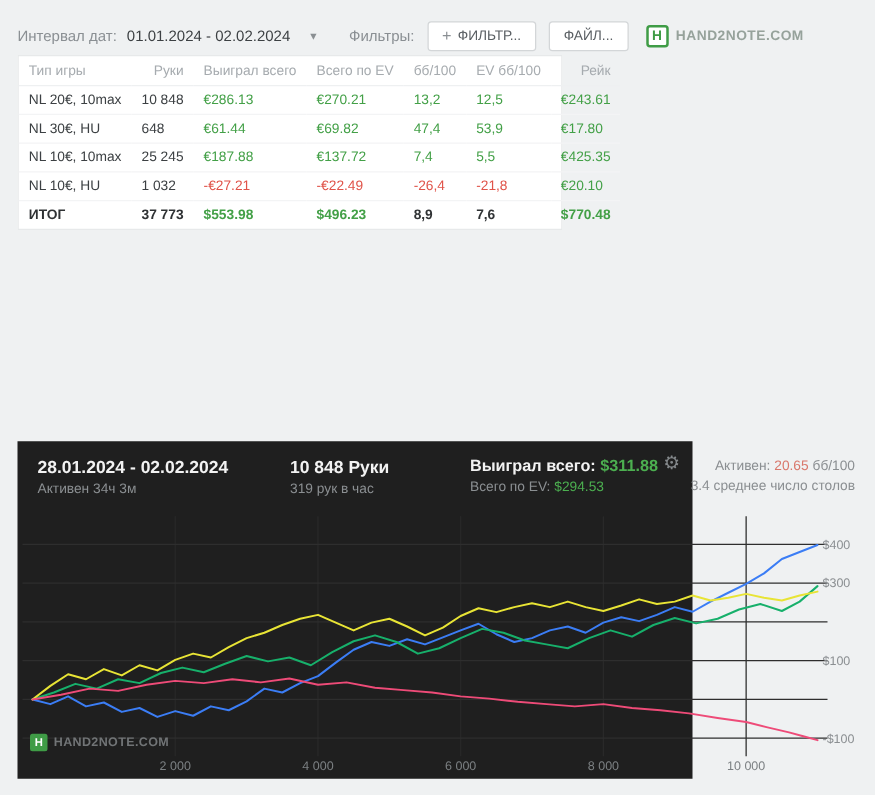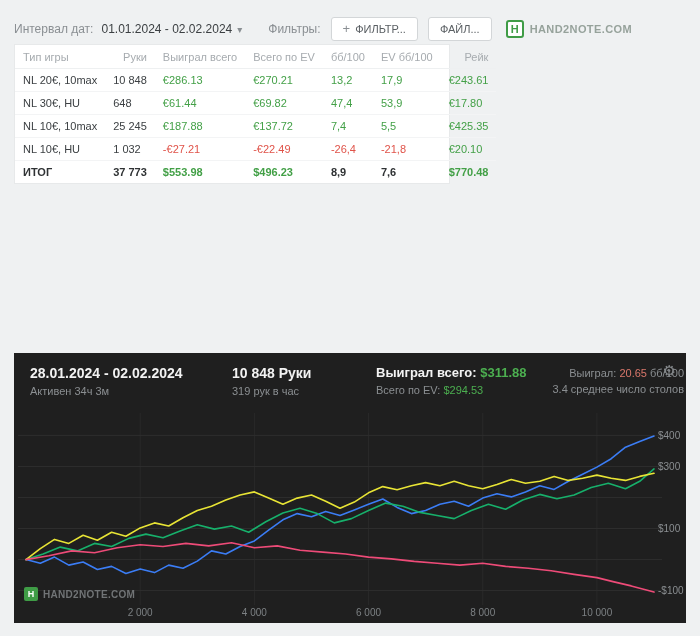--- a/index.html
+++ b/index.html
@@ -10,21 +10,21 @@
     color:#444;
     overflow:hidden;
   }
   
   .topbar {
     display:flex; align-items:center;
     padding:26px 14px 8px; height:40px;
     font-size:12px;
   }
   .muted { color:#8a8f93; }
-  .date-select { display:flex; align-items:center; gap:5px; margin-left:8px; color:#3c4043; cursor:pointer; }
+  .date-select { display:flex; align-items:center; gap:16px; margin-left:8px; color:#3c4043; cursor:pointer; }
   .caret { color:#8a8f93; font-size:10px; }
   .filters-label { margin-left:26px; }
   .btn {
     display:inline-flex; align-items:center; gap:5px;
     margin-left:10px; padding:5px 11px;
     background:#fff; border:1px solid #d3d6d8; border-radius:3px;
     font-family:"Liberation Sans", sans-serif;
     font-size:11px; color:#5a5f63; cursor:pointer; white-space:nowrap;
   }
   .btn .plus { color:#8a8f93; font-size:13px; line-height:10px; }
@@ -49,21 +49,21 @@
   td { text-align:left; padding:5px 8px; border-bottom:1px solid #f3f4f5; white-space:nowrap; color:#3c4043; }
   th.left, td.left { text-align:left; }
   .g { color:var(--green); }
   .r { color:var(--red); }
   tr.total td { font-weight:bold; border-bottom:none; border-top:1px solid #e3e5e6; color:#2f3234; }
   tr.total td.g { color:var(--green); }
 
   
   .panel {
     position:relative; margin:169px 14px 0;
-    width:672px; height:270px; background:#1f1f1f;
+    width:540px; height:270px; background:#1f1f1f;
   }
   .panel-header { display:flex; padding:12px 16px 0; }
   .ph-col { margin-right:26px; }
   .ph-main { color:#f2f2f2; font-size:14px; font-weight:bold; white-space:nowrap; }
   .ph-main.small { font-size:13px; }
   .ph-sub { color:#8b8f92; font-size:11px; margin-top:4px; white-space:nowrap; }
   .ph-col.rightcol { margin-left:auto; margin-right:30px; text-align:right; }
   .ph-sub.first { margin-top:2px; }
   .green { color:var(--panel_green); }
   .wr { color:var(--winrate_red); }
@@ -117,21 +117,21 @@
         <th>Рейк</th>
       </tr>
     </thead>
     <tbody>
       <tr>
         <td class="left">NL 20€, 10max</td>
         <td>10 848</td>
         <td class="g">€286.13</td>
         <td class="g">€270.21</td>
         <td class="g">13,2</td>
-        <td class="g">17,9</td>
+        <td class="g">12,5</td>
         <td class="g">€243.61</td>
       </tr>
       <tr>
         <td class="left">NL 30€, HU</td>
         <td>648</td>
         <td class="g">€61.44</td>
         <td class="g">€69.82</td>
         <td class="g">47,4</td>
         <td class="g">53,9</td>
         <td class="g">€17.80</td>
@@ -182,21 +182,21 @@
         <span>Выиграл всего:</span>
         <span class="green">$311.88</span>
       </div>
       <div class="ph-sub">
         <span>Всего по EV:</span>
         <span class="green">$294.53</span>
       </div>
     </div>
     <div class="ph-col rightcol">
       <div class="ph-sub first">
-        <span>Выиграл:</span>
+        <span>Активен:</span>
         <span class="wr">20.65</span>
         <span>бб/100</span>
       </div>
       <div class="ph-sub">3.4 среднее число столов</div>
     </div>
     <div class="gear-btn">
       <span>⚙</span>
     </div>
   </div>
 

